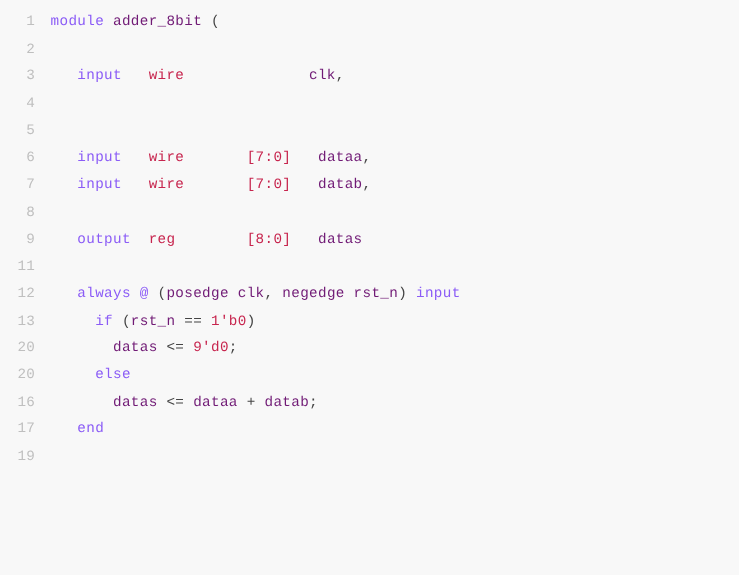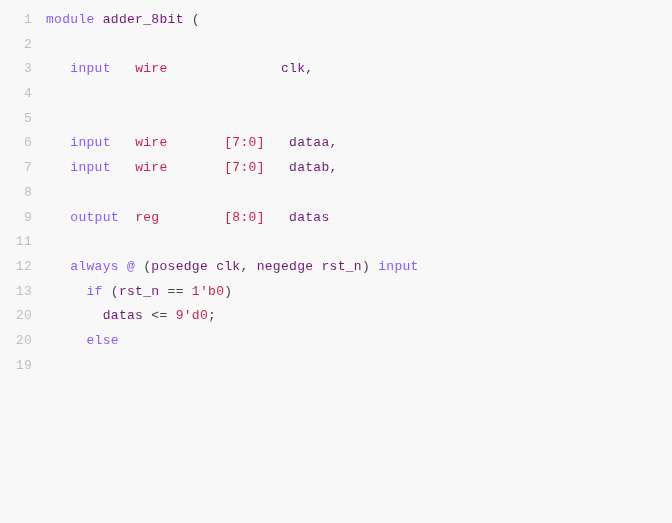--- a/index.html
+++ b/index.html
@@ -95,15 +95,23 @@
     </div>
     <div class="line">
       <span class="lineno">20</span>
       <span class="code"><span class="ident">       datas </span><span class="op">&lt;= </span><span class="num">9'd0</span><span class="op">;</span></span>
     </div>
     <div class="line">
       <span class="lineno">20</span>
       <span class="code"><span class="kw">     else</span></span>
     </div>
     <div class="line">
+      <span class="lineno">16</span>
+      <span class="code"><span class="ident">       datas </span><span class="op">&lt;= </span><span class="ident">dataa </span><span class="op">+ </span><span class="ident">datab</span><span class="op">;</span></span>
+    </div>
+    <div class="line">
+      <span class="lineno">17</span>
+      <span class="code"><span class="kw">   end</span></span>
+    </div>
+    <div class="line">
       <span class="lineno">19</span>
     </div>
   </div>
 
 </body></html>

